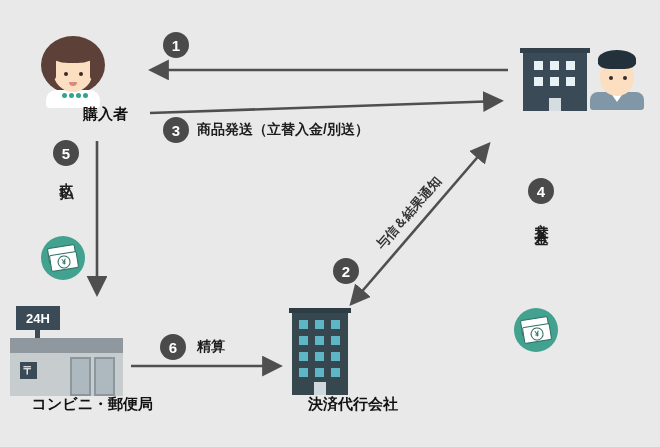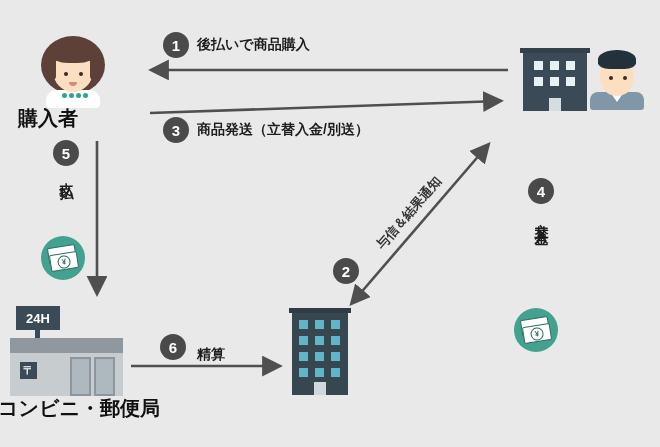--- a/index.html
+++ b/index.html
@@ -18,30 +18,30 @@
   .badge {
     position:absolute; width:26px; height:26px; border-radius:50%;
     background:#4a4a4a; color:#ffffff; font-weight:bold; font-size:15px;
     display:flex; align-items:center; justify-content:center;
   }
   .b1{left:163px;top:32px;} .b2{left:333px;top:258px;} .b3{left:163px;top:117px;}
   .b4{left:528px;top:178px;} .b5{left:53px;top:140px;} .b6{left:160px;top:334px;}
 
   
   .step-label { position:absolute; font-weight:bold; font-size:14px; color:#1d1d1d; white-space:nowrap; }
-  .l1{left:197px;top:36px;} .l3{left:197px;top:121px;} .l6{left:197px;top:346px;}
+  .l1{left:197px;top:36px;} .l3{left:197px;top:121px;} .l6{left:197px;top:338px;}
   .l2{
     left:334px; top:204px; width:150px; text-align:center;
     transform:rotate(-49deg); transform-origin:center; font-size:13px; color:#333;
   }
   .vertical { writing-mode:vertical-rl; text-orientation:upright; letter-spacing:3px; }
   .l4{left:533px;top:212px;} .l5{left:58px;top:172px;}
 
   
-  .actor-label { position:absolute; font-weight:bold; font-size:20px; color:#111; text-align:left; white-space:nowrap; }
+  .actor-label { position:absolute; font-weight:bold; font-size:15px; color:#111; text-align:right; white-space:nowrap; }
   .lab-buyer{left:18px;top:105px;width:110px;}
   .lab-shop{left:513px;top:112px;width:110px;}
   .lab-store{left:-2px;top:395px;width:155px;}
   .lab-agency{left:242px;top:395px;width:156px;}
 
   
   .money { position:absolute; width:44px; height:44px; border-radius:50%; background:#43a18f; }
   .money .bill { position:absolute; width:26px; height:15px; background:#fff; border:1.5px solid #2c6e5f; border-radius:2px; transform:rotate(-9deg); }
   .money .bill.back { left:7px; top:10px; }
   .money .bill.front { left:9px; top:17px; }
@@ -145,21 +145,20 @@
   <div class="abs shop-avatar">
     <div class="shoulders"></div>
     <div class="collar"></div>
     <div class="face"></div>
     <div class="hair"></div>
     <div class="eye e1"></div>
     <div class="eye e2"></div>
   </div>
 
   <div class="badge b1">1</div>
-  <div class="step-label l1">後払いで商品購入</div>
 
   <div class="badge b3">3</div>
   <div class="step-label l3">商品発送（立替入金/別送）</div>
 
   <div class="badge b2">2</div>
   <div class="step-label l2">与信＆結果通知</div>
 
   <div class="badge b4">4</div>
   <div class="step-label vertical l4">立替入金</div>
   <div class="money money-right">
@@ -190,14 +189,15 @@
   <div class="actor-label lab-store">コンビニ・郵便局</div>
 
   <div class="badge b6">6</div>
   <div class="step-label l6">精算</div>
 
   <div class="abs agency-building">
     <div class="parapet"></div>
     <div class="win"></div>
     <div class="door"></div>
   </div>
+  <div class="actor-label lab-agency">決済代行会社</div>
 
 </div>
 
 </body></html>

